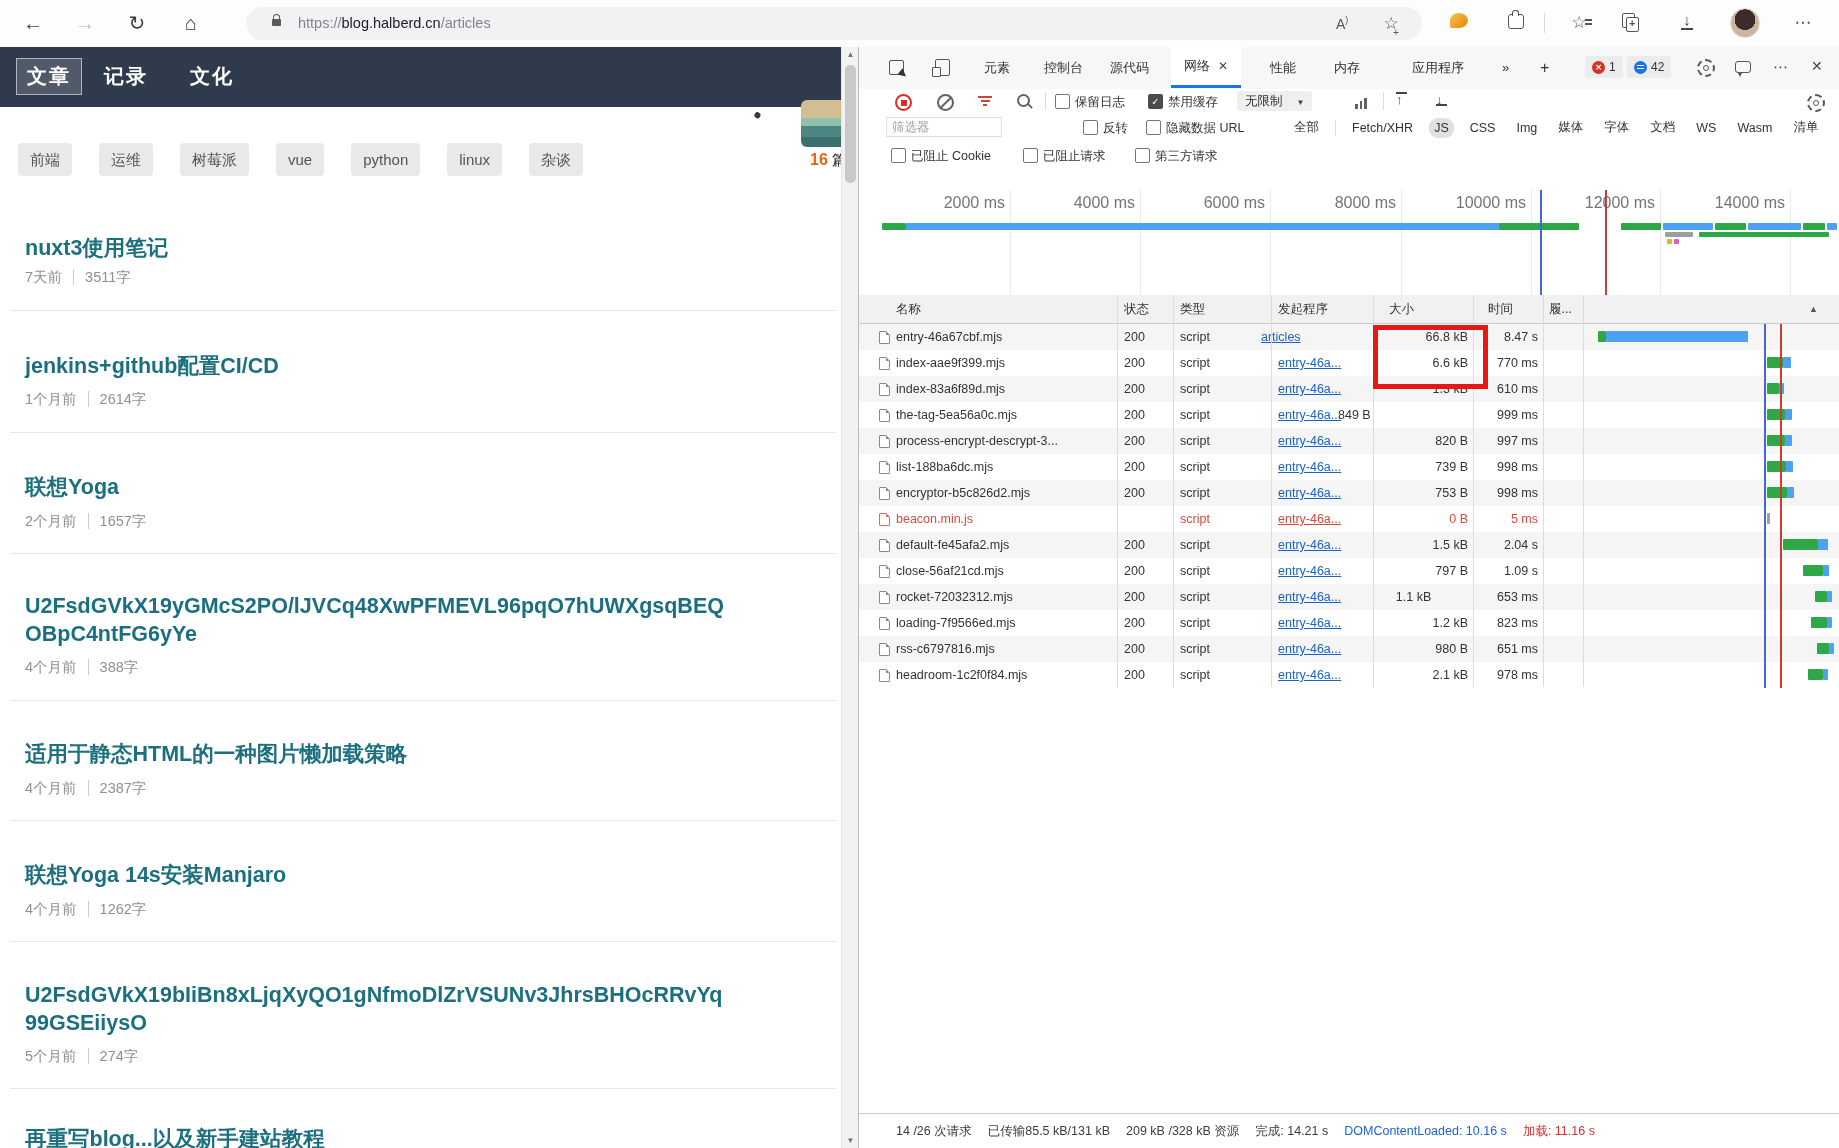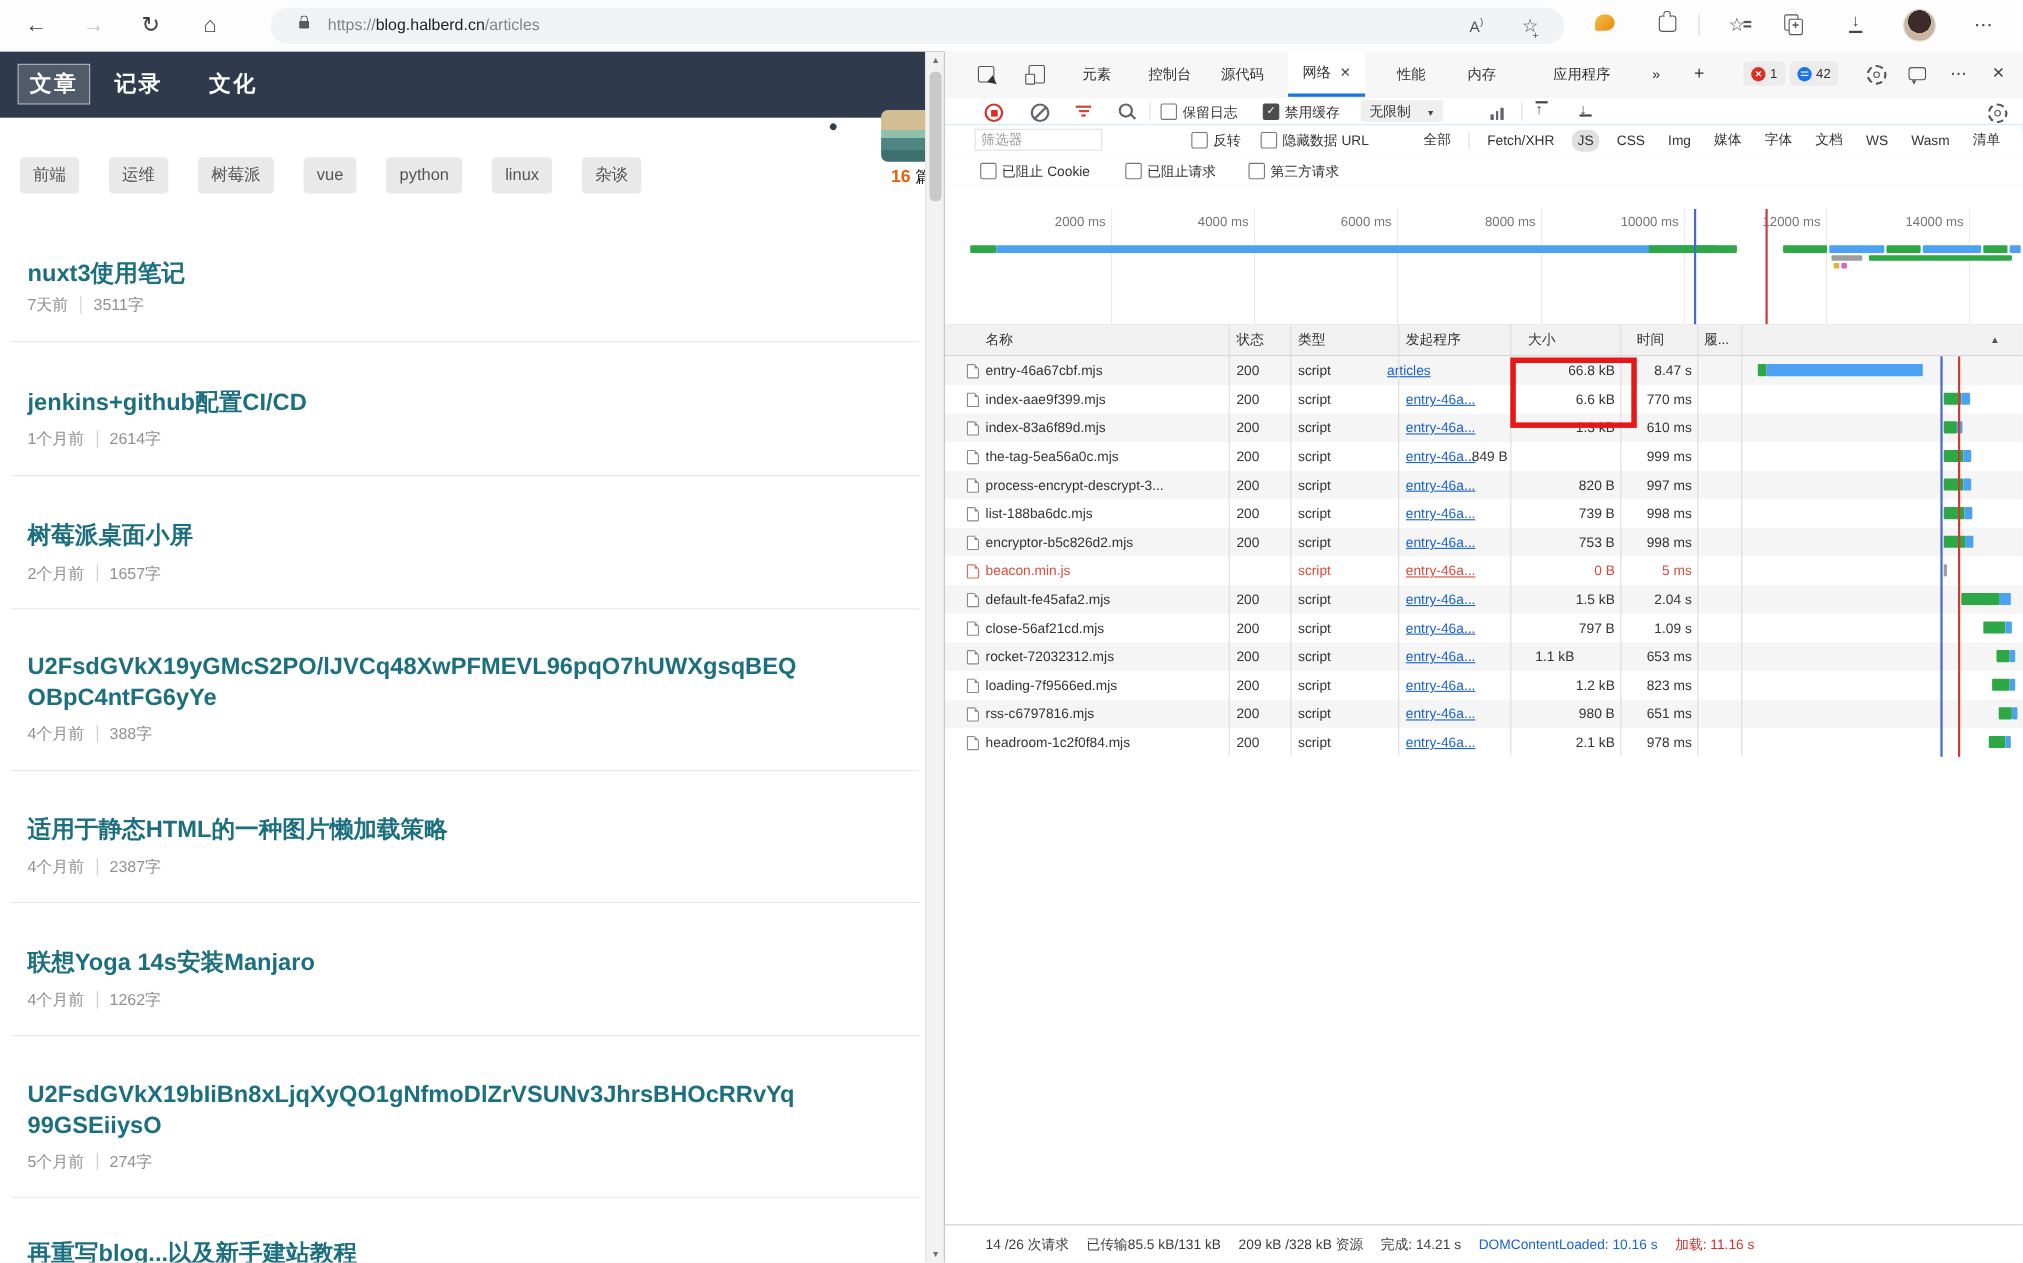--- a/index.html
+++ b/index.html
@@ -100,21 +100,21 @@
   .filter-input{position:absolute;left:27px;top:4px;width:104px;height:18px;border:1px solid #e0e0e0;background:#fff;font-size:12.5px;padding:0 5px;color:#333;outline:none;font-family:"Liberation Sans",sans-serif;}
   .filter-input::placeholder{color:#9a9a9a;}
   .chips{position:absolute;left:430px;top:0;height:29px;display:flex;align-items:center;gap:11px;}
   .chip{padding:3px 5px;color:#333;font-size:12.5px;border-radius:9px;white-space:nowrap;}
   .chip.active{background:#e0e0e0;}
   .chip-div{width:1px;height:16px;background:#ddd;}
   .dt-blockedrow{position:absolute;left:0;top:95px;width:981px;height:26px;border-bottom:1px solid #e0e0e0;background:#fff;}
 
   .overview{position:absolute;left:0;top:121px;width:981px;height:127px;border-bottom:1px solid #ccc;background:#fff;}
   .grid-v{position:absolute;top:22px;width:1px;height:105px;background:#eaeaea;}
-  .tick-label{position:absolute;top:26px;font-size:12px;color:#757575;transform:translateX(-100%);padding-right:5px;white-space:nowrap;}
+  .tick-label{position:absolute;top:26px;font-size:16px;color:#757575;transform:translateX(-100%);padding-right:5px;white-space:nowrap;}
   .ov-seg{position:absolute;border-radius:1px;}
   .vline-blue{position:absolute;width:1.5px;background:#4666d0;}
   .vline-red{position:absolute;width:1.5px;background:#cc3b33;}
 
   .tbl-header{position:absolute;left:0;top:248px;width:981px;height:28px;background:#f1f1f1;border-bottom:1px solid #ccc;}
   .th{position:absolute;top:0;height:28px;line-height:28px;font-size:12.5px;color:#333;white-space:nowrap;}
   .col-sep{position:absolute;top:248px;width:1px;background:#dcdcdc;}
   .nrow{position:absolute;left:0;width:981px;height:26px;}
   .nrow .cell{position:absolute;top:0;height:26px;line-height:26px;font-size:12.5px;color:#333;white-space:nowrap;overflow:hidden;text-overflow:ellipsis;}
   .file-ic{position:absolute;left:20px;top:7px;width:9px;height:11px;border:1px solid #8a8a8a;background:#fff;border-radius:1px;}
@@ -190,21 +190,21 @@
         <div style="display: inline;">3511字</div>
       </div>
       <div class="art-sep" style="top: 310px;"></div>
       <div class="art-title" style="top: 352px;">jenkins+github配置CI/CD</div>
       <div class="art-meta" style="top: 390px;">
         <div style="display: inline;">1个月前</div>
         <span class="mdiv"></span>
         <div style="display: inline;">2614字</div>
       </div>
       <div class="art-sep" style="top: 432px;"></div>
-      <div class="art-title" style="top: 473px;">树莓派桌面小屏</div>
+      <div class="art-title" style="top: 473px;">联想Yoga</div>
       <div class="art-meta" style="top: 512px;">
         <div style="display: inline;">2个月前</div>
         <span class="mdiv"></span>
         <div style="display: inline;">1657字</div>
       </div>
       <div class="art-sep" style="top: 553px;"></div>
       <div class="art-title" style="top: 592px;">U2FsdGVkX19yGMcS2PO/lJVCq48XwPFMEVL96pqO7hUWXgsqBEQOBpC4ntFG6yYe</div>
       <div class="art-meta" style="top: 658px;">
         <div style="display: inline;">4个月前</div>
         <span class="mdiv"></span>

